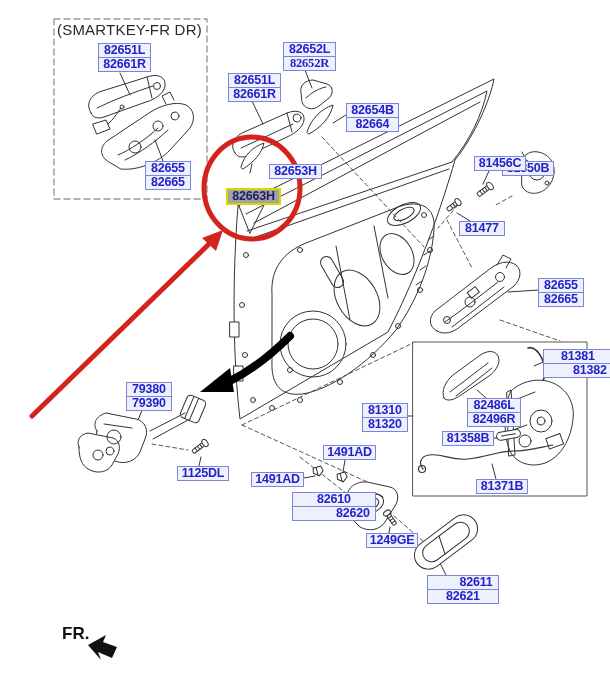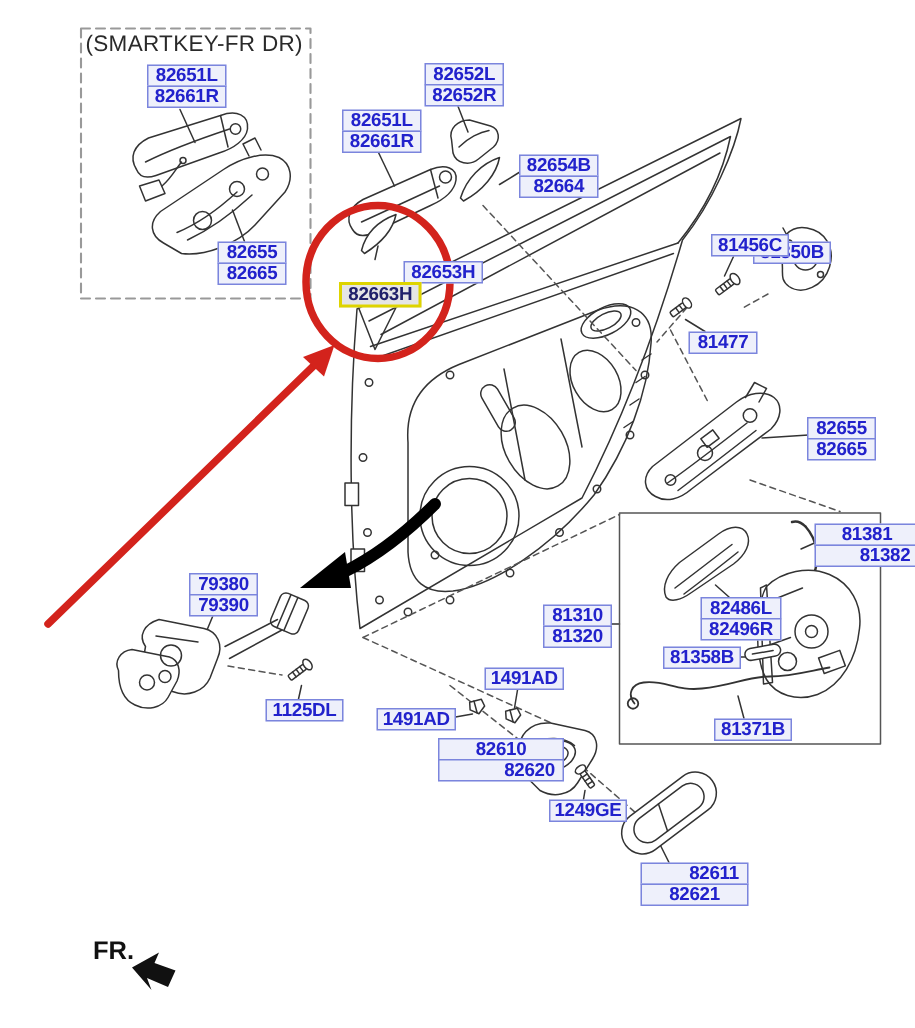--- a/index.html
+++ b/index.html
@@ -13,21 +13,21 @@
     position:absolute; display:flex; flex-direction:column; align-items:stretch;
     cursor:pointer; z-index:5;
   }
   .label-line {
     border:1px solid #7b85dd; background:#eef0fb; color:#2222cc;
     font:700 12.5px/13px "Liberation Sans", sans-serif;
     letter-spacing:-0.2px; text-align:center; padding:0 2px; white-space:nowrap;
   }
   .label-line + .label-line { margin-top:-1px; }
   .part-label.hl .label-line {
-    background:#e5e5e5; border:2px solid #ded400; color:#20206a; padding:0 1px;
+    background:#a3a3a3; border:2px solid #ded400; color:#20206a; padding:0 1px;
   }
   .static-text { position:absolute; color:#2a2a2a; z-index:4; }
   #smartkey-title { left:57px; top:21px; font-size:15px; letter-spacing:0.2px; }
   #fr-label { left:62px; top:624px; font-size:17px; font-weight:600; color:#111; }
 </style>
 </head>
 <body>
 
 <div id="stage">
 
@@ -277,27 +277,27 @@
       <div class="part-label" style="left: 145px; top: 161px;">
         <span class="label-line" style="min-width: 40px;">82655</span>
         <span class="label-line" style="min-width: 40px;">82665</span>
       </div>
       <div class="part-label" style="left: 228px; top: 73px;">
         <span class="label-line" style="min-width: 47px;">82651L</span>
         <span class="label-line" style="min-width: 47px;">82661R</span>
       </div>
       <div class="part-label" style="left: 283px; top: 42px;">
         <span class="label-line" style="min-width: 47px;">82652L</span>
-        <span class="label-line" style="min-width: 47px;">82652R</span>
+        <span class="label-line" style="min-width: 47px; font-family: Liberation Serif, serif;">82652R</span>
       </div>
       <div class="part-label" style="left: 346px; top: 103px;">
         <span class="label-line" style="min-width: 47px;">82654B</span>
         <span class="label-line" style="min-width: 47px;">82664</span>
       </div>
-      <div class="part-label" style="left: 228px; top: 174px; padding-left: 41px;">
+      <div class="part-label" style="left: 228px; top: 164px; padding-left: 41px;">
         <span class="label-line" style="min-width: 47px;">82653H</span>
       </div>
       <div class="part-label hl" style="left: 226px; top: 188px;">
         <span class="label-line" style="min-width: 49px;">82663H</span>
       </div>
       <div class="part-label" style="left: 502px; top: 137px;">
         <span class="label-line" style="min-width: 46px; margin-top: 24px;">81350B</span>
       </div>
       <div class="part-label" style="left: 474px; top: 156px;">
         <span class="label-line" style="min-width: 46px;">81456C</span>

